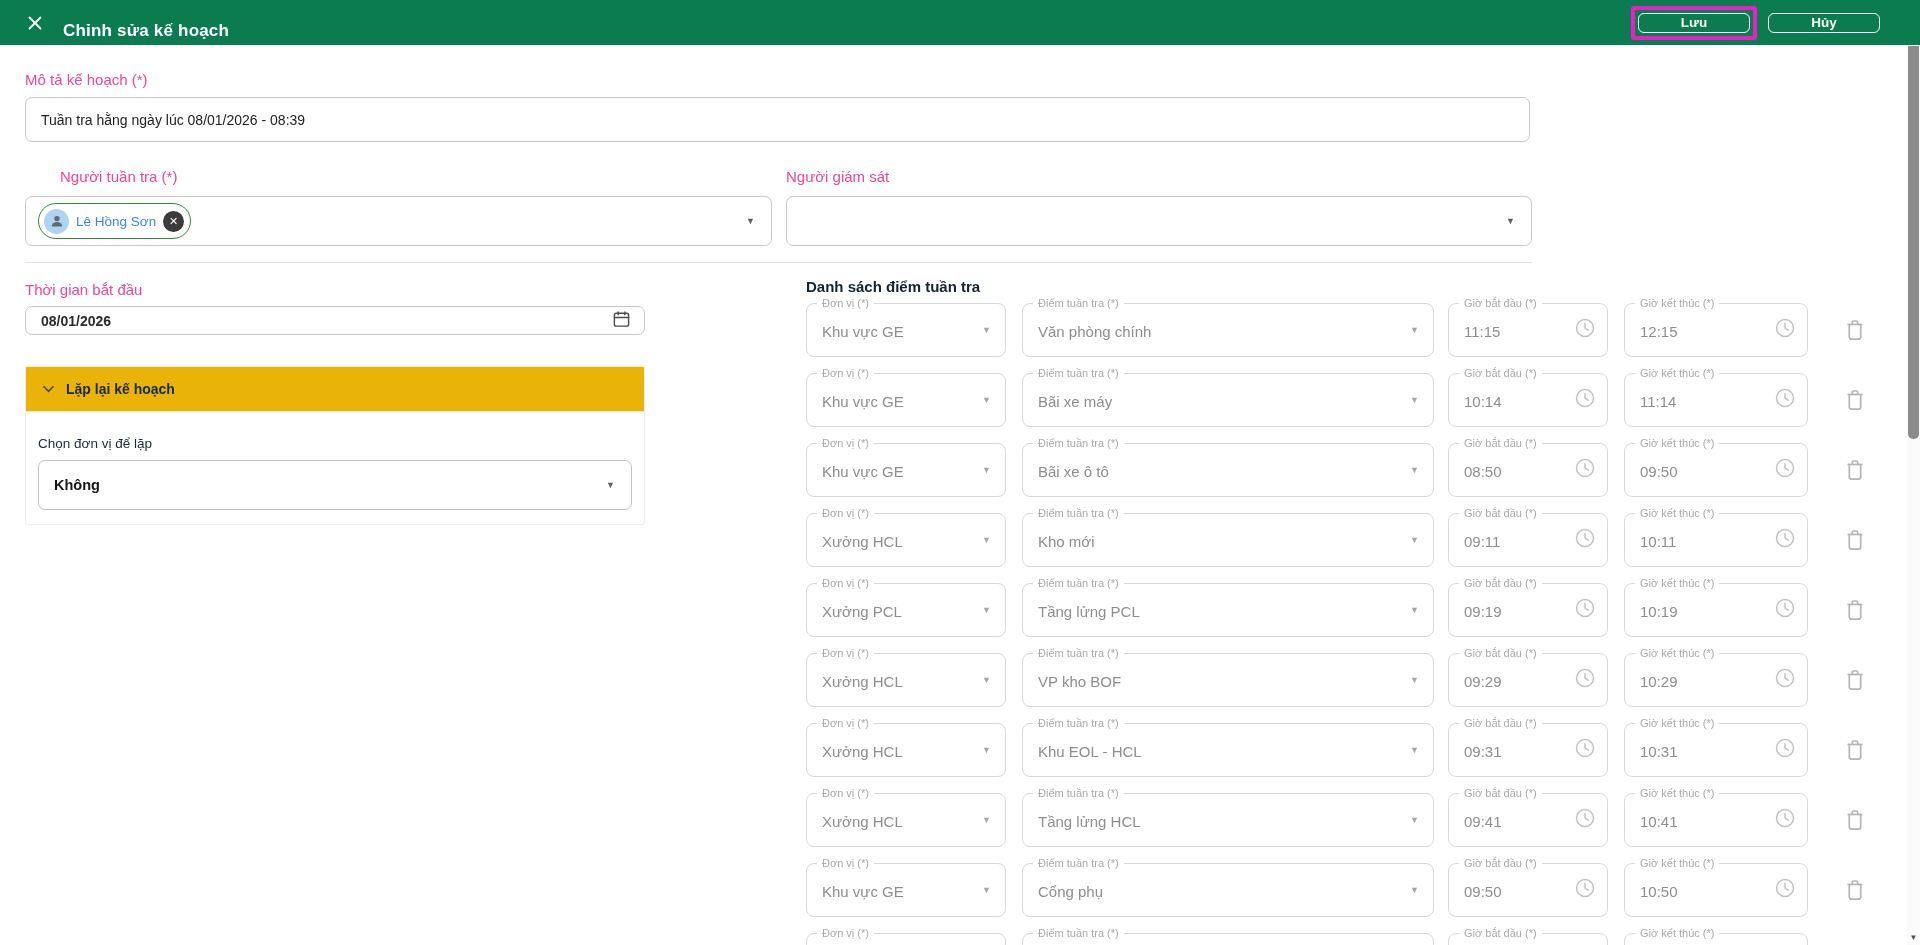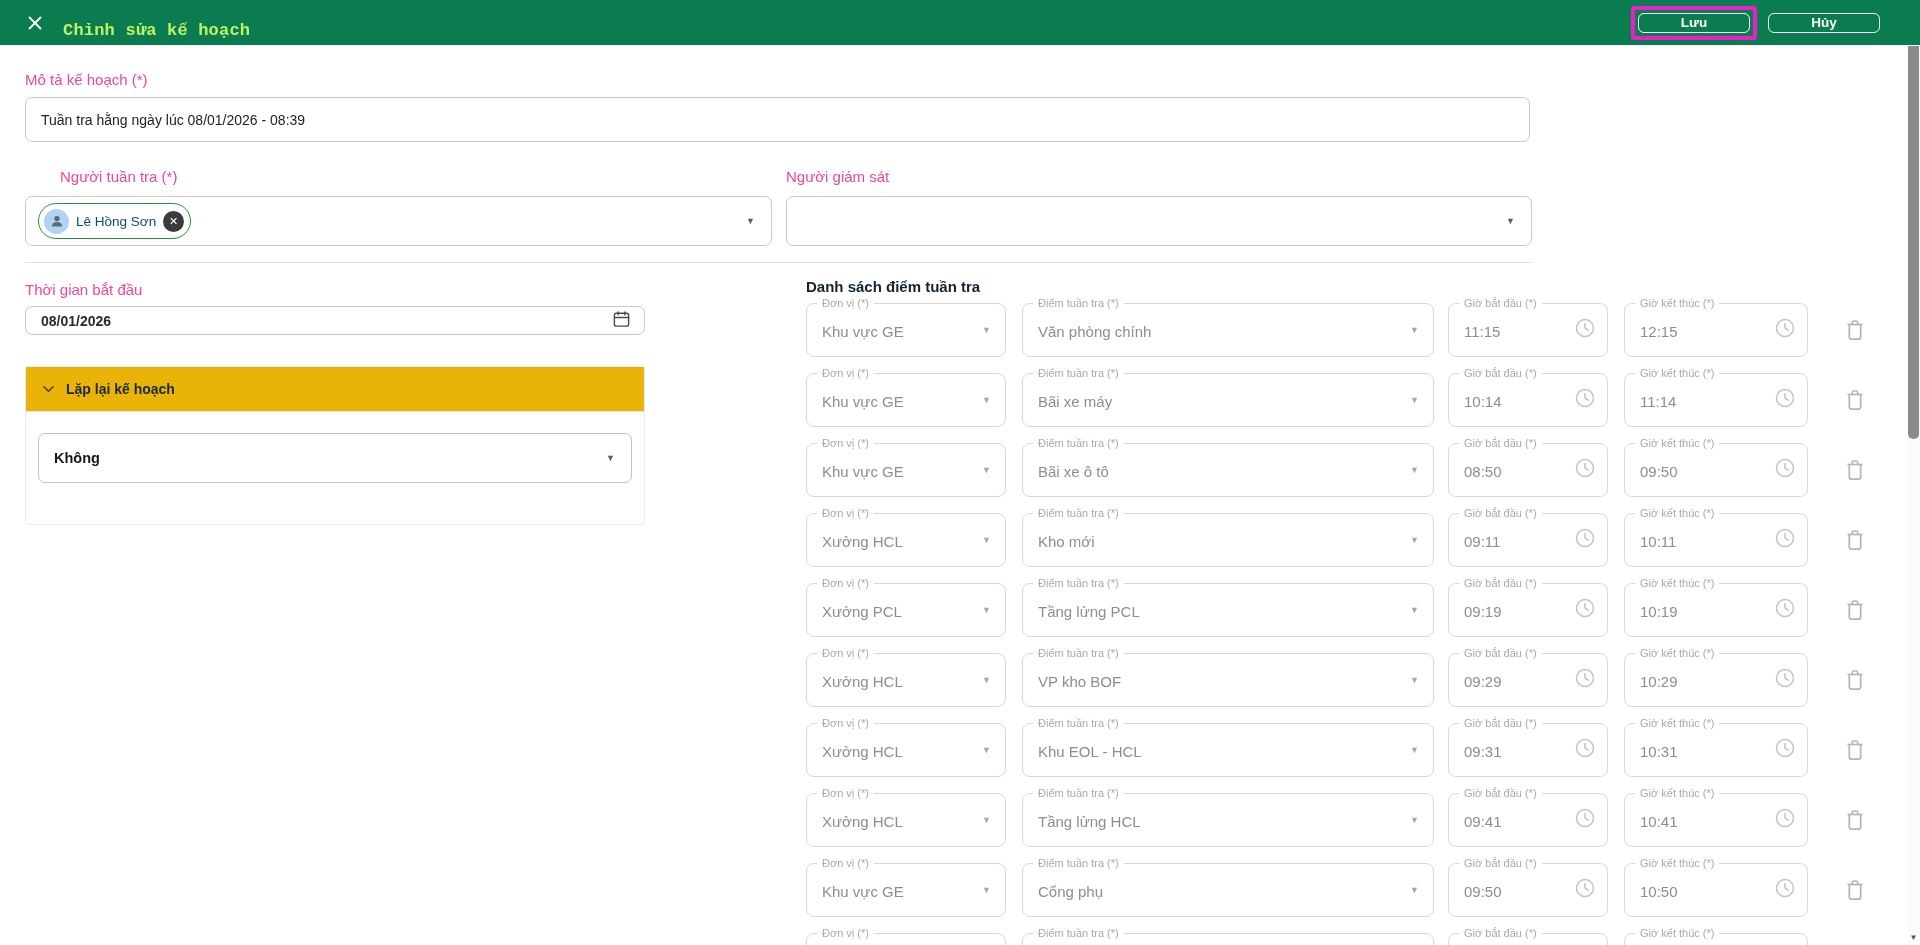--- a/index.html
+++ b/index.html
@@ -5,42 +5,42 @@
   html,body{margin:0;padding:0;}
   body{width:1920px;height:945px;overflow:hidden;background:#fff;
        font-family:"Liberation Sans","DejaVu Sans",sans-serif;}
   .app{position:relative;width:1920px;height:945px;background:#fff;}
 
   
   .hdr{position:absolute;top:0;left:0;width:1920px;height:45px;background:#0a7c4f;
        display:flex;align-items:center;}
   .hdr .close{margin-left:26px;width:18px;height:18px;display:flex;align-items:center;
        justify-content:center;cursor:pointer;}
-  .hdr h1{margin:16px 0 0 19px;font-size:17px;font-weight:700;color:#bef264;letter-spacing:.2px;font-family:Liberation Mono, monospace;}
+  .hdr h1{margin:16px 0 0 19px;font-size:17px;font-weight:700;color:#ffffff;letter-spacing:.2px;}
   .hdr-actions{position:absolute;right:40px;top:0;height:45px;display:flex;align-items:center;gap:11px;}
   .btn{height:20px;min-width:112px;background:transparent;border:1px solid #fff;border-radius:6px;
        color:#fff;font-weight:700;font-size:13.5px;font-family:inherit;cursor:pointer;padding:0 14px;}
   .save-wrap{border:4px solid #ea1fc7;border-radius:3px;padding:3px;display:flex;}
 
   
   .lbl{position:absolute;font-size:15px;color:#ec4899;}
   .box{position:absolute;border:1px solid #c8c8c8;border-radius:7px;background:#fff;box-sizing:border-box;}
   .box .val{position:absolute;left:15px;top:0;bottom:0;display:flex;align-items:center;
        font-size:14px;color:#222;font-weight:500;}
   .caret{position:absolute;right:16px;top:50%;transform:translateY(-50%);
        font-size:9px;color:#5f5f5f;line-height:1;}
   .divider{position:absolute;left:25px;top:262px;width:1507px;height:1px;background:#e3e3e3;}
 
   
   .chip{position:absolute;left:12px;top:50%;transform:translateY(-50%);height:34px;
        display:flex;align-items:center;gap:7px;padding:0 6px 0 5px;
        border:1.5px solid #2d8c3c;border-radius:18px;background:#fff;}
   .chip .avatar{width:25px;height:25px;border-radius:50%;background:#aed4f2;
        display:flex;align-items:center;justify-content:center;}
-  .chip .cname{font-size:13.5px;color:#0c4a6e;font-weight:500;}
+  .chip .cname{font-size:13.5px;color:#3b82f6;font-weight:500;}
   .chip .cclose{width:21px;height:21px;border-radius:50%;background:#3b3b3b;color:#fff;
        display:flex;align-items:center;justify-content:center;font-size:11px;font-weight:700;cursor:pointer;}
 
   
   .rpt{position:absolute;left:25px;top:366px;width:620px;height:159px;
        border:1px solid #ececec;border-radius:3px;box-sizing:border-box;background:#fff;}
   .rpt-head{height:44px;background:#eab308;border-bottom:1px solid #e7e7e7;
        display:flex;align-items:center;cursor:pointer;}
   .rpt-head svg{margin-left:16px;}
   .rpt-head .rtitle{margin-left:11px;font-size:14px;font-weight:700;color:#1b2a38;}
@@ -138,20 +138,21 @@
   </div>
 
   <div class="rpt">
     <div class="rpt-head">
       <svg width="13" height="8" viewBox="0 0 13 8" fill="none" stroke="#4a4a4a" stroke-width="1.6">
           <path d="M1.5 1.2 L6.5 6.4 L11.5 1.2"></path>
         </svg>
       <span class="rtitle">Lặp lại kế hoạch</span>
     </div>
     <div class="rpt-body">
+      <div class="rlbl">Chọn đơn vị để lặp</div>
       <div class="rpt-dd">
         <span class="val">Không</span>
         <span class="caret">▼</span>
       </div>
     </div>
   </div>
 
   <div class="cp-title">Danh sách điểm tuần tra</div>
   <div class="cp-rows" id="cp-rows">
   <div class="cp-row">

